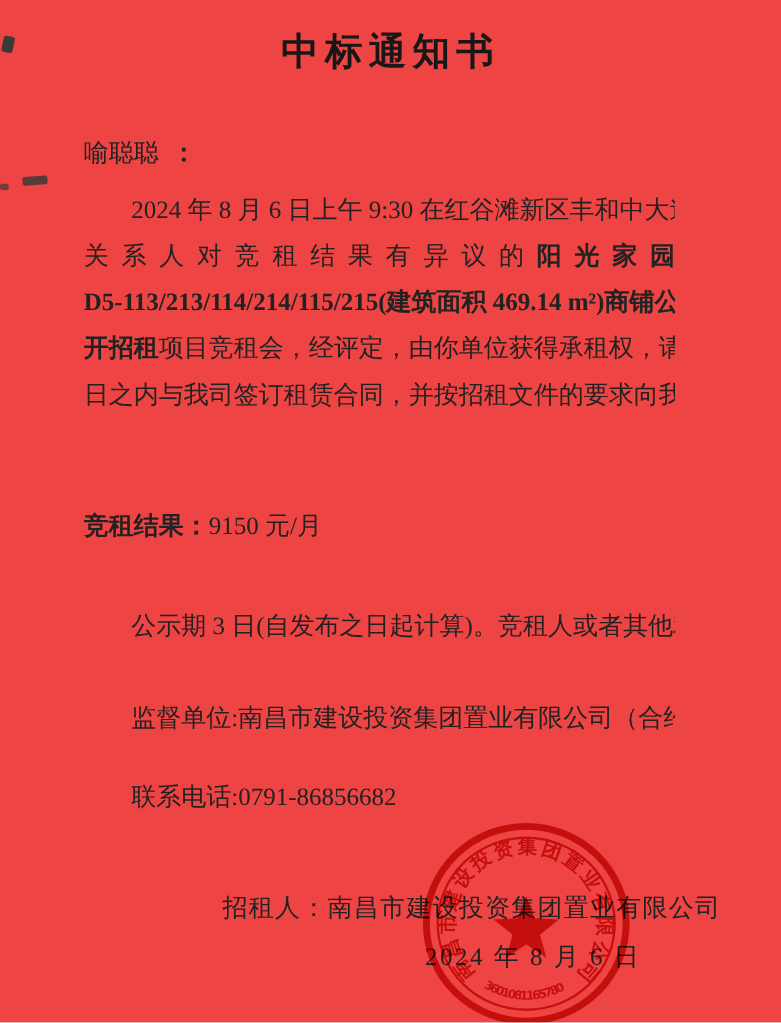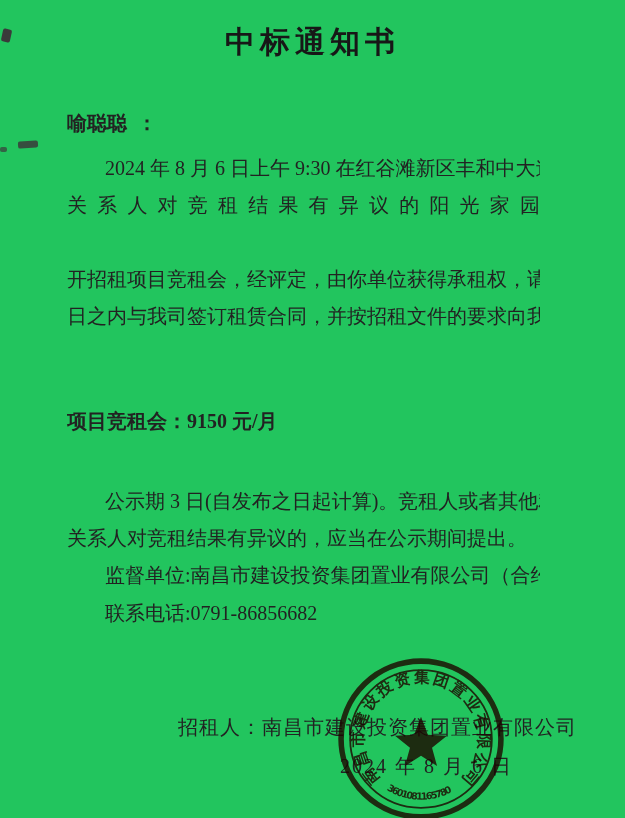--- a/index.html
+++ b/index.html
@@ -1,20 +1,20 @@
 <!DOCTYPE html>
 <html><head>
 <meta charset="utf-8">
 <style>
   html,body{margin:0;padding:0;background:#e8e8e8;}
   .page{
     position:relative;
     width:625px;height:818px;
     margin:0 auto;
-    background:#22c55e;
+    background:#ef4444;
     overflow:hidden;
     font-family:"Liberation Serif","DejaVu Serif",serif;
     color:#1f1f1f;
   }
   .doc-title{
     position:absolute;top:24px;left:0;width:625px;
     text-align:center;
     font-size:30px;line-height:36px;
     font-weight:bold;letter-spacing:5px;
     color:#171717;
@@ -26,46 +26,46 @@
     white-space:nowrap;overflow:hidden;
     color:#222;
   }
   .just{
     text-align:justify;
     text-align-last:justify;
     text-justify:inter-character;
   }
   .indent{padding-left:38px;}
   .em{
-    font-weight:normal;
+    font-weight:bold;
     border-bottom:2px solid #2a2a2a;
     padding-bottom:12px;
   }
   .recipient-line{top:110px;font-weight:bold;}
   .recipient-name{
-    font-weight:bold;
+    font-weight:normal;
     border-bottom:2px solid #eab308;
     padding-right:10px;padding-bottom:11px;
   }
   .b1{top:155px;}
   .b2{top:192px;}
   .b3{top:229px;}
   .b4{top:266px;}
   .b5{top:303px;}
   .b6{top:340px;}
   .result-line{top:408px;font-weight:bold;}
   .result-value{
-    font-weight:bold;
+    font-weight:normal;
     border-bottom:2px solid #222;
     padding-right:22px;padding-bottom:12px;
   }
   .n1{top:488px;}
   .n2{top:525px;}
   .n3{top:562px;}
-  .n4{top:600px;}
+  .n4{top:625px;}
   .sig-lessor{position:absolute;left:178px;top:713px;font-size:20px;line-height:28px;white-space:nowrap;letter-spacing:1px;color:#222;}
   .sig-date{position:absolute;left:340px;top:752px;font-size:20px;line-height:28px;white-space:nowrap;letter-spacing:2px;color:#222;}
   .seal{
     position:absolute;left:335px;top:653px;
     width:172px;height:172px;
     mix-blend-mode:multiply;
     opacity:0.93;
   }
   .speck{position:absolute;background:#3a3a3a;border-radius:2px;}
   .speck1{left:2px;top:29px;width:9px;height:13px;transform:rotate(12deg);}
@@ -86,33 +86,35 @@
   <div class="line recipient-line">
     <span class="recipient-name">喻聪聪</span><span>：</span>
   </div>
 
   <div class="line b1 just indent">2024 年 8 月 6 日上午 9:30 在红谷滩新区丰和中大道456</div>
 
   <div class="line b2 just">
     <span>关系人对竞租结果有异议的</span><span class="em">阳光家园</span>
   </div>
 
+  <div class="line b3 just">
+    <span class="em">D5-113/213/114/214/115/215(建筑面积 469.14 m²)商铺公</span>
+  </div>
 
   <div class="line b4 just">
     <span class="em">开招租</span><span>项目竞租会，经评定，由你单位获得承租权，请在 30</span>
   </div>
 
   <div class="line b5 just">日之内与我司签订租赁合同，并按招租文件的要求向我单位</div>
 
   <div class="line result-line">
-    <span>项目竞租会：</span><span class="result-value">9150 元/月</span>
+    <span>竞租结果：</span><span class="result-value">9150 元/月</span>
   </div>
 
   <div class="line n1 just indent">公示期 3 日(自发布之日起计算)。竞租人或者其他利害</div>
-  <div class="line n2">关系人对竞租结果有异议的，应当在公示期间提出。</div>
   <div class="line n3 indent">监督单位:南昌市建设投资集团置业有限公司（合约部）</div>
   <div class="line n4 indent">联系电话:0791-86856682</div>
 
   <div class="sig-lessor">招租人：南昌市建设投资集团置业有限公司</div>
   <div class="sig-date">2024 年 8 月 6 日</div>
 
   <div class="seal">
     <svg width="172" height="172" viewBox="0 0 170 166" xmlns="http://www.w3.org/2000/svg">
       <defs>
         <path id="sealTopArc" d="M 44.7,122.6 A 57,56 0 1 1 125.3,122.6" fill="none"></path>

